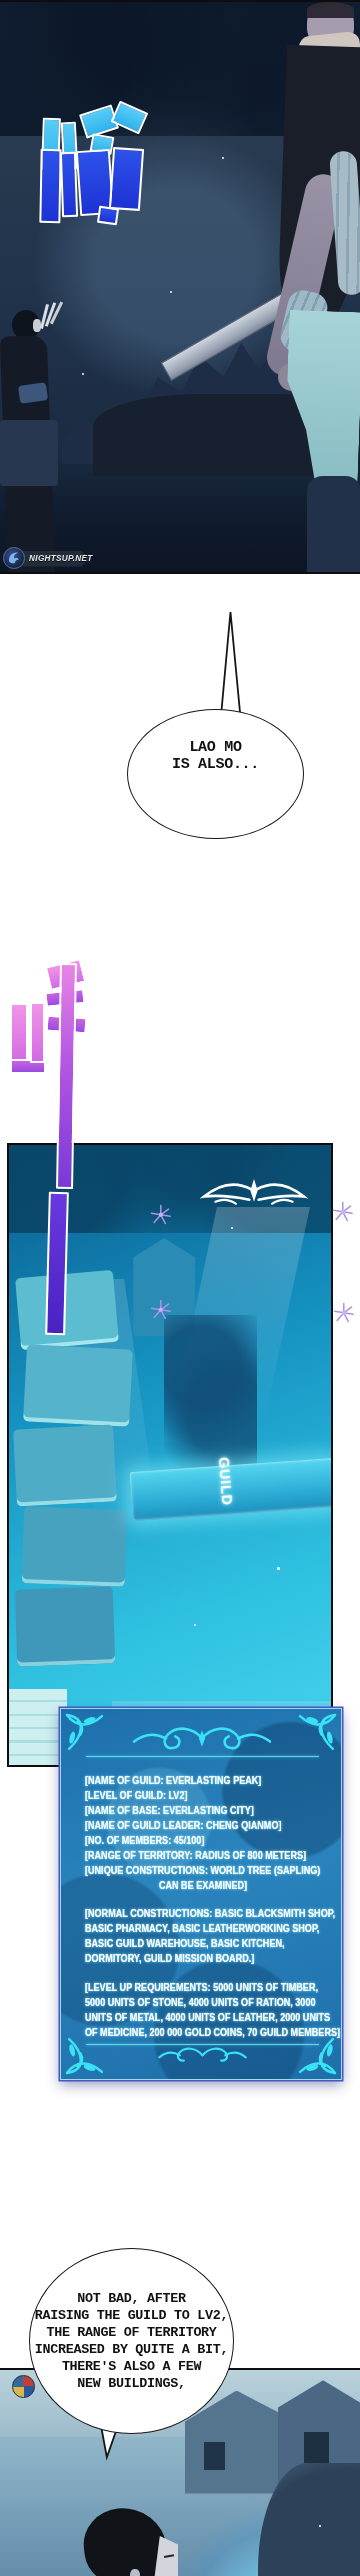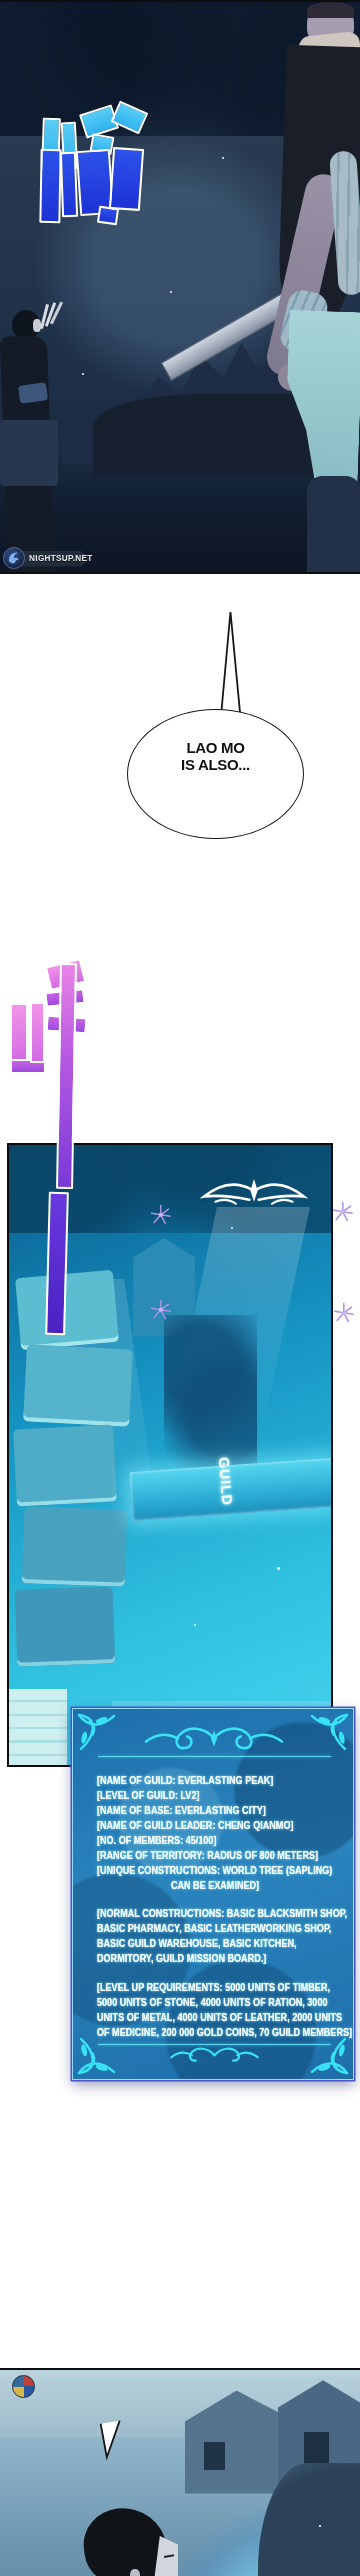--- a/index.html
+++ b/index.html
@@ -13,40 +13,40 @@
   .panel1{left:0;top:290;width:361px;height:574px;border-top:2.6px solid #0d0d0d;border-bottom:2.1px solid #0d0d0d;
           background:linear-gradient(180deg,#31425a 0%,#27394f 28%,#1f3149 58%,#15253a 100%);}
   .panel2{left:7.2px;top:1143px;width:326px;height:624px;border:2.1px solid #0d0d0d;
           background:linear-gradient(160deg,#0a5d8e 0%,#1592c1 38%,#2fc0e0 72%,#47d4ee 100%);}
   .panel3{left:0;top:2368px;width:361px;height:494px;border-top:2.1px solid #0d0d0d;border-bottom:2.1px solid #0d0d0d;
           background:linear-gradient(180deg,#a3c3d2 0%,#8db3c8 16%,#6b93ae 38%,#527a99 62%,#416584 100%);}
 
   
   .bubble{position:absolute;background:#ffffff;border:1.8px solid #161616;border-radius:50%;
           display:flex;align-items:center;justify-content:center;text-align:center;z-index:5;}
-  .bubble .txt{font-family:Liberation Sans, sans-serif;font-weight:700;color:#111;letter-spacing:-0.3px;}
+  .bubble .txt{font-family:Liberation Mono, monospace;font-weight:700;color:#111;letter-spacing:-0.3px;}
   .bl{display:block;}
   .tails{position:absolute;left:0;top:0;z-index:4;pointer-events:none;}
 
   
   .cond{transform:scaleX(.84);transform-origin:0 50%;white-space:nowrap;display:block;}
   .condc{transform:scaleX(.86);transform-origin:50% 50%;white-space:nowrap;display:block;}
   .sysline{font-weight:700;color:#f2fbff;text-shadow:0 0 3.6px rgba(140,230,255,.85),0 0 1px #ffffff;}
   .notline{font-weight:700;color:#ffffff;text-shadow:0 0 4.1px rgba(175,185,255,.95),0 0 1px #ffffff;}
 
   
   .notice{position:absolute;left:170px;top:1209px;width:164px;height:108px;z-index:3;
           background:linear-gradient(180deg,rgba(39,32,74,.96),rgba(56,45,98,.93));
           border-top:1.3px solid #f4f2ff;border-left:0.5px solid rgba(255,255,255,.75);
           border-right:0.5px solid rgba(255,255,255,.75);border-bottom:0.5px solid rgba(255,255,255,.75);
           display:flex;align-items:center;justify-content:center;text-align:center;box-sizing:border-box;}
   .notice .inner{font-size:9.3px;line-height:15px;}
 
   
-  .guildpanel{position:absolute;left:72px;top:1708px;width:282px;height:372px;z-index:3;box-sizing:border-box;
+  .guildpanel{position:absolute;left:60px;top:1708px;width:282px;height:372px;z-index:3;box-sizing:border-box;
       border:1px solid #9adcf6;box-shadow:0 0 0 1.5px #4a55c8,0 5.2px 12.4px rgba(30,40,110,.45);
       background:
         radial-gradient(circle at 82% 22%, rgba(8,52,92,.38) 0 18%, transparent 19%),
         radial-gradient(circle at 15% 65%, rgba(8,52,92,.30) 0 22%, transparent 23%),
         radial-gradient(circle at 60% 88%, rgba(8,52,92,.33) 0 20%, transparent 21%),
         radial-gradient(circle at 35% 30%, rgba(150,220,240,.18) 0 16%, transparent 17%),
         linear-gradient(165deg,#1d6fab 0%,#2a84bd 45%,#1e6ea9 100%);}
   .guildpanel .lines{position:absolute;left:24px;top:64px;font-size:10.8px;line-height:15px;}
   .gline{margin:0;}
 
@@ -128,21 +128,21 @@
     <i class="art" style="left:43px;top:302px;width:3.1px;height:25px;background:#d9dee4;transform:rotate(14deg);"></i>
     <i class="art" style="left:49px;top:300px;width:3.1px;height:25px;background:#d9dee4;transform:rotate(20deg);"></i>
     <i class="art" style="left:55px;top:299px;width:3.1px;height:24px;background:#c9ced6;transform:rotate(26deg);"></i>
     <i class="art" style="left:18.5px;top:382px;width:28px;height:17.5px;background:#3c567c;border-radius:4.1px;transform:rotate(-8deg);"></i>
 
     <i class="art" style="left:108px;top:216px;width:1.5px;height:1.5px;background:#dfe9f2;border-radius:50%;"></i>
     <i class="art" style="left:170px;top:289px;width:1.5px;height:1.5px;background:#dfe9f2;border-radius:50%;"></i>
     <i class="art" style="left:82px;top:371px;width:1.5px;height:1.5px;background:#dfe9f2;border-radius:50%;"></i>
     <i class="art" style="left:222px;top:155px;width:1.5px;height:1.5px;background:#dfe9f2;border-radius:50%;"></i>
 
-    <div class="wm" style="left:3.1px;top:545px;">
+    <div class="wm" style="left:3.1px;top:545px;font-style:italic;">
       <span class="banner"></span>
       <span class="badge">
         <svg width="19.6" height="19.6" viewBox="0 0 38 38" style="position:absolute;left:0;top:0;">
           <path d="M10 26 C8 16 16 8 27 9 C20 12 18 16 20 20 C24 18 27 19 29 23 C24 22 22 25 21 29 C17 30 12 29 10 26 Z" fill="#7fb2f0"></path>
         </svg>
       </span>
       <span class="wmtext">NIGHTSUP.NET</span>
     </div>
   </div>
 
@@ -319,20 +319,30 @@
     <i class="art" style="left:25px;bottom:34px;width:233px;height:1px;background:#59d8ee;box-shadow:0 0 3.1px #59d8ee;"></i>
     <svg class="abs" style="left:95px;bottom:13.4px;" width="93" height="20.6" viewBox="0 0 180 40">
       <g stroke="#39e2f4" stroke-width="4" fill="none" stroke-linecap="round">
         <path d="M90 20 C76 4 56 4 46 14 C38 22 44 32 54 30"></path>
         <path d="M90 20 C104 4 124 4 134 14 C142 22 136 32 126 30"></path>
         <path d="M46 20 C32 12 18 14 6 24 M134 20 C148 12 162 14 174 24"></path>
       </g>
     </svg>
   </div>
 
+  <div class="bubble" style="left:29px;top:2248px;width:203px;height:184px;">
+    <div class="txt" style="font-size:13.4px;line-height:17px;">
+      <span class="bl">NOT BAD, AFTER</span>
+      <span class="bl">RAISING THE GUILD TO LV2,</span>
+      <span class="bl">THE RANGE OF TERRITORY</span>
+      <span class="bl">INCREASED BY QUITE A BIT,</span>
+      <span class="bl">THERE'S ALSO A FEW</span>
+      <span class="bl">NEW BUILDINGS,</span>
+    </div>
+  </div>
 
   <div class="panel panel3">
     <i class="art" style="left:0;top:0;width:361px;height:67px;
         background:linear-gradient(180deg,#b9d2dc 0%,#9dbccb 100%);"></i>
     <i class="art" style="left:185px;top:20.6px;width:103px;height:103px;background:#55748e;
         clip-path:polygon(0 30%,50% 0,100% 26%,100% 100%,0 100%);"></i>
     <i class="art" style="left:278px;top:10.3px;width:82px;height:124px;background:#4a6884;
         clip-path:polygon(0 22%,55% 0,100% 18%,100% 100%,0 100%);"></i>
     <i class="art" style="left:204px;top:72px;width:20.6px;height:28px;background:#203448;"></i>
     <i class="art" style="left:304px;top:62px;width:25px;height:31px;background:#1d3042;"></i>

